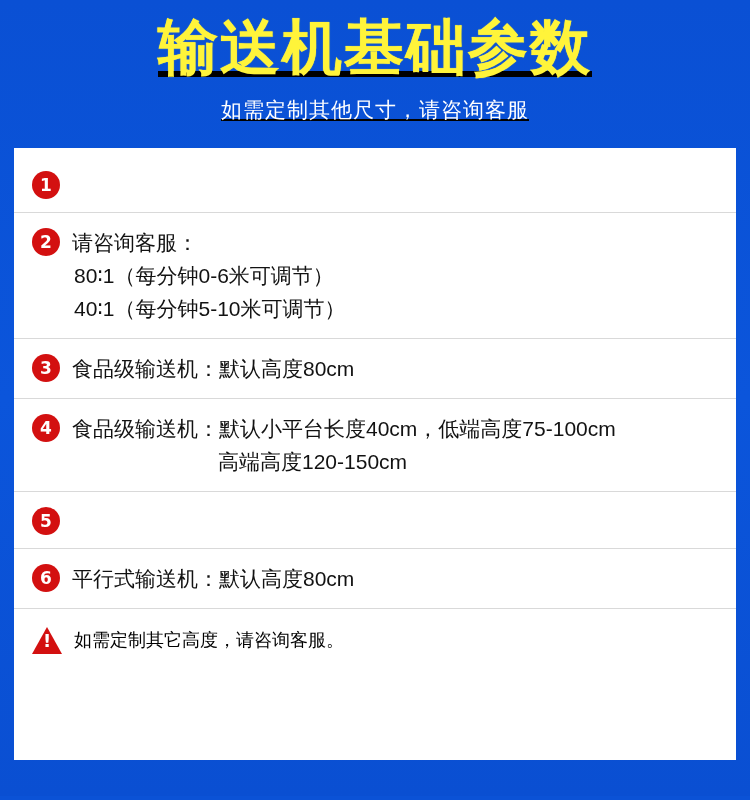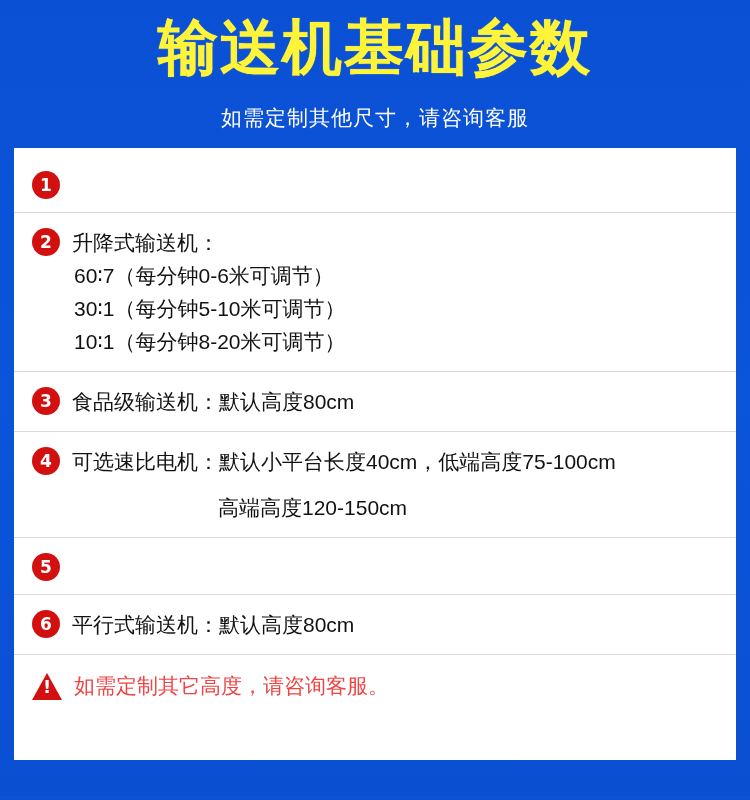--- a/index.html
+++ b/index.html
@@ -12,36 +12,37 @@
     background: #0b52d6;
     font-family: "Liberation Sans", "DejaVu Sans", sans-serif;
     overflow: hidden;
   }
   .page {
     position: relative;
     width: 750px;
     height: 796px;
     background: linear-gradient(180deg,#0a50d4 0%, #0b55db 50%, #0a4fd2 100%);
     box-sizing: border-box;
+    text-decoration: underline;
   }
   .header {
     padding-top: 10px;
     text-align: center;
   }
   .title {
     font-family: "DejaVu Sans", "Liberation Sans", sans-serif;
     font-size: 60px;
     line-height: 74px;
     font-weight: bold;
     color: #fff43a;
     letter-spacing: 2px;
     text-shadow: 0 0 1px #fff43a;
   }
   .subtitle {
-    margin-top: 20px;
+    margin-top: 12px;
     font-size: 21px;
     color: #ffffff;
     letter-spacing: 1px;
     text-align: center;
   }
   .card {
     position: absolute;
     left: 14px;
     top: 148px;
     width: 722px;
@@ -92,22 +93,22 @@
     font-size: 21px;
     line-height: 33px;
   }
   .content .line {
     white-space: nowrap;
   }
   .content .sub-line {
     margin-left: 2px;
   }
   .warn-text {
-    color: #ef4444;
-    font-size: 21px;
+    color: #000000;
+    font-size: 18px;
     line-height: 30px;
   }
   .row-warn {
     border-bottom: none;
     padding-top: 16px;
   }
 </style>
 </head>
 <body>
 
@@ -120,39 +121,38 @@
 
   <div class="card">
 
     <div class="row">
       <div class="badge">1</div>
     </div>
 
     <div class="row">
       <div class="badge">2</div>
       <div class="content">
-        <div class="line">升降式输送机：</div>
-        <div class="line sub-line">60∶7（每分钟0-6米可调节）</div>
-        <div class="line sub-line">30∶1（每分钟5-10米可调节）</div>
-        <div class="line sub-line">10∶1（每分钟8-20米可调节）</div>
+        <div class="line">请咨询客服：</div>
+        <div class="line sub-line">80∶1（每分钟0-6米可调节）</div>
+        <div class="line sub-line">40∶1（每分钟5-10米可调节）</div>
       </div>
     </div>
 
     <div class="row">
       <div class="badge">3</div>
       <div class="content">
         <div class="line">食品级输送机：默认高度80cm</div>
       </div>
     </div>
 
     <div class="row">
       <div class="badge">4</div>
       <div class="content">
-        <div class="line">可选速比电机：默认小平台长度40cm，低端高度75-100cm</div>
-        <div class="line sub-line" style="margin-left:146px;margin-top:13px;">高端高度120-150cm</div>
+        <div class="line">食品级输送机：默认小平台长度40cm，低端高度75-100cm</div>
+        <div class="line sub-line" style="margin-left:146px;">高端高度120-150cm</div>
       </div>
     </div>
 
     <div class="row">
       <div class="badge">5</div>
     </div>
 
     <div class="row">
       <div class="badge">6</div>
       <div class="content">

